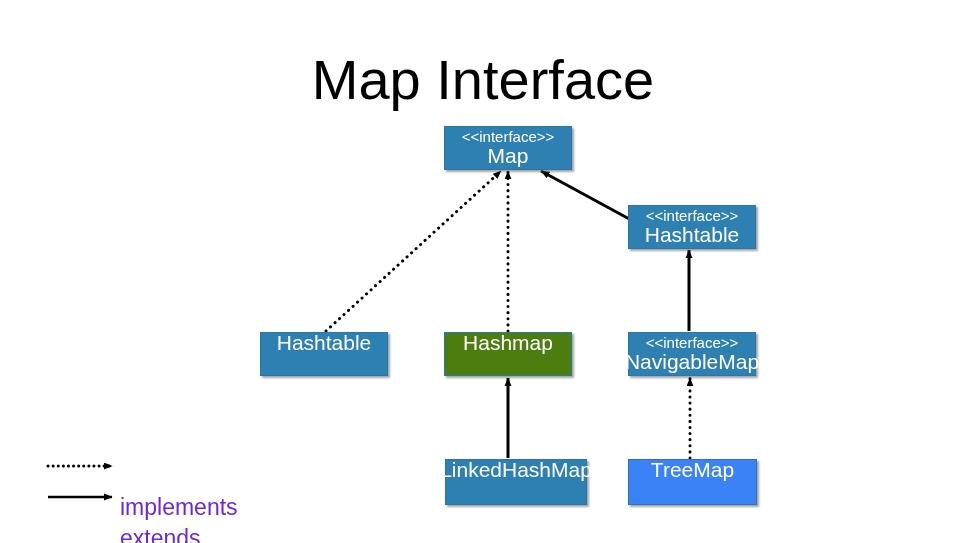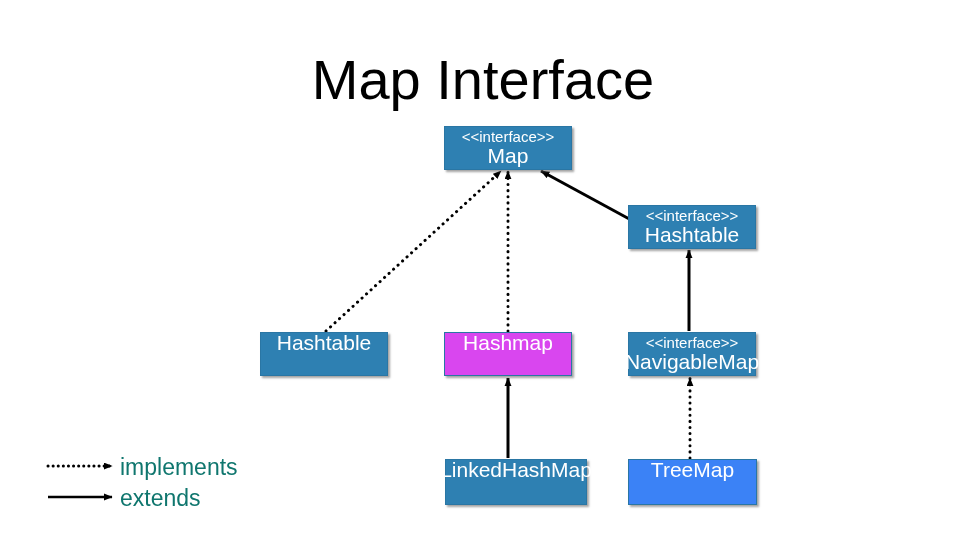--- a/index.html
+++ b/index.html
@@ -57,22 +57,23 @@
   }
   .uml-box .cls-name {
     font-size: 21px;
     line-height: 20px;
   }
   .legend-label {
     position: absolute;
     font-family: "Liberation Sans", sans-serif;
     font-size: 23px;
     line-height: 26px;
-    color: #0f766e;
+    color: #6d28d9;
     white-space: nowrap;
+    margin-top: 40px;
   }
 </style>
 </head>
 <body>
 
 <div id="canvas">
 
   <div id="title">Map Interface</div>
 
   <svg id="diagram-svg" viewBox="0 0 966 543" xmlns="http://www.w3.org/2000/svg">
@@ -103,21 +104,21 @@
         <div class="stereotype">&lt;&lt;interface&gt;&gt;</div>
         <div class="cls-name">Map</div>
       </div>
       <div class="uml-box" style="left: 628px; top: 205px; width: 128px; height: 44px; background: rgb(46, 128, 178); color: rgb(255, 255, 255);">
         <div class="stereotype">&lt;&lt;interface&gt;&gt;</div>
         <div class="cls-name">Hashtable</div>
       </div>
       <div class="uml-box" style="left: 260px; top: 332px; width: 128px; height: 44px; background: rgb(46, 128, 178); color: rgb(255, 255, 255);">
         <div class="cls-name">Hashtable</div>
       </div>
-      <div class="uml-box" style="left: 444px; top: 332px; width: 128px; height: 44px; background: #d946ef; color: rgb(255, 255, 255);">
+      <div class="uml-box" style="left: 444px; top: 332px; width: 128px; height: 44px; background: #4d7c0f; color: rgb(255, 255, 255);">
         <div class="cls-name">Hashmap</div>
       </div>
       <div class="uml-box" style="left: 628px; top: 332px; width: 128px; height: 44px; background: rgb(46, 128, 178); color: rgb(255, 255, 255);">
         <div class="stereotype">&lt;&lt;interface&gt;&gt;</div>
         <div class="cls-name">NavigableMap</div>
       </div>
       <div class="uml-box" style="left: 445px; top: 459px; width: 142px; height: 46px; background: rgb(46, 128, 178); color: rgb(255, 255, 255);">
         <div class="cls-name">LinkedHashMap</div>
       </div>
       <div class="uml-box" style="left: 628px; top: 459px; width: 129px; height: 46px; background: #3b82f6; color: rgb(255, 255, 255);">

